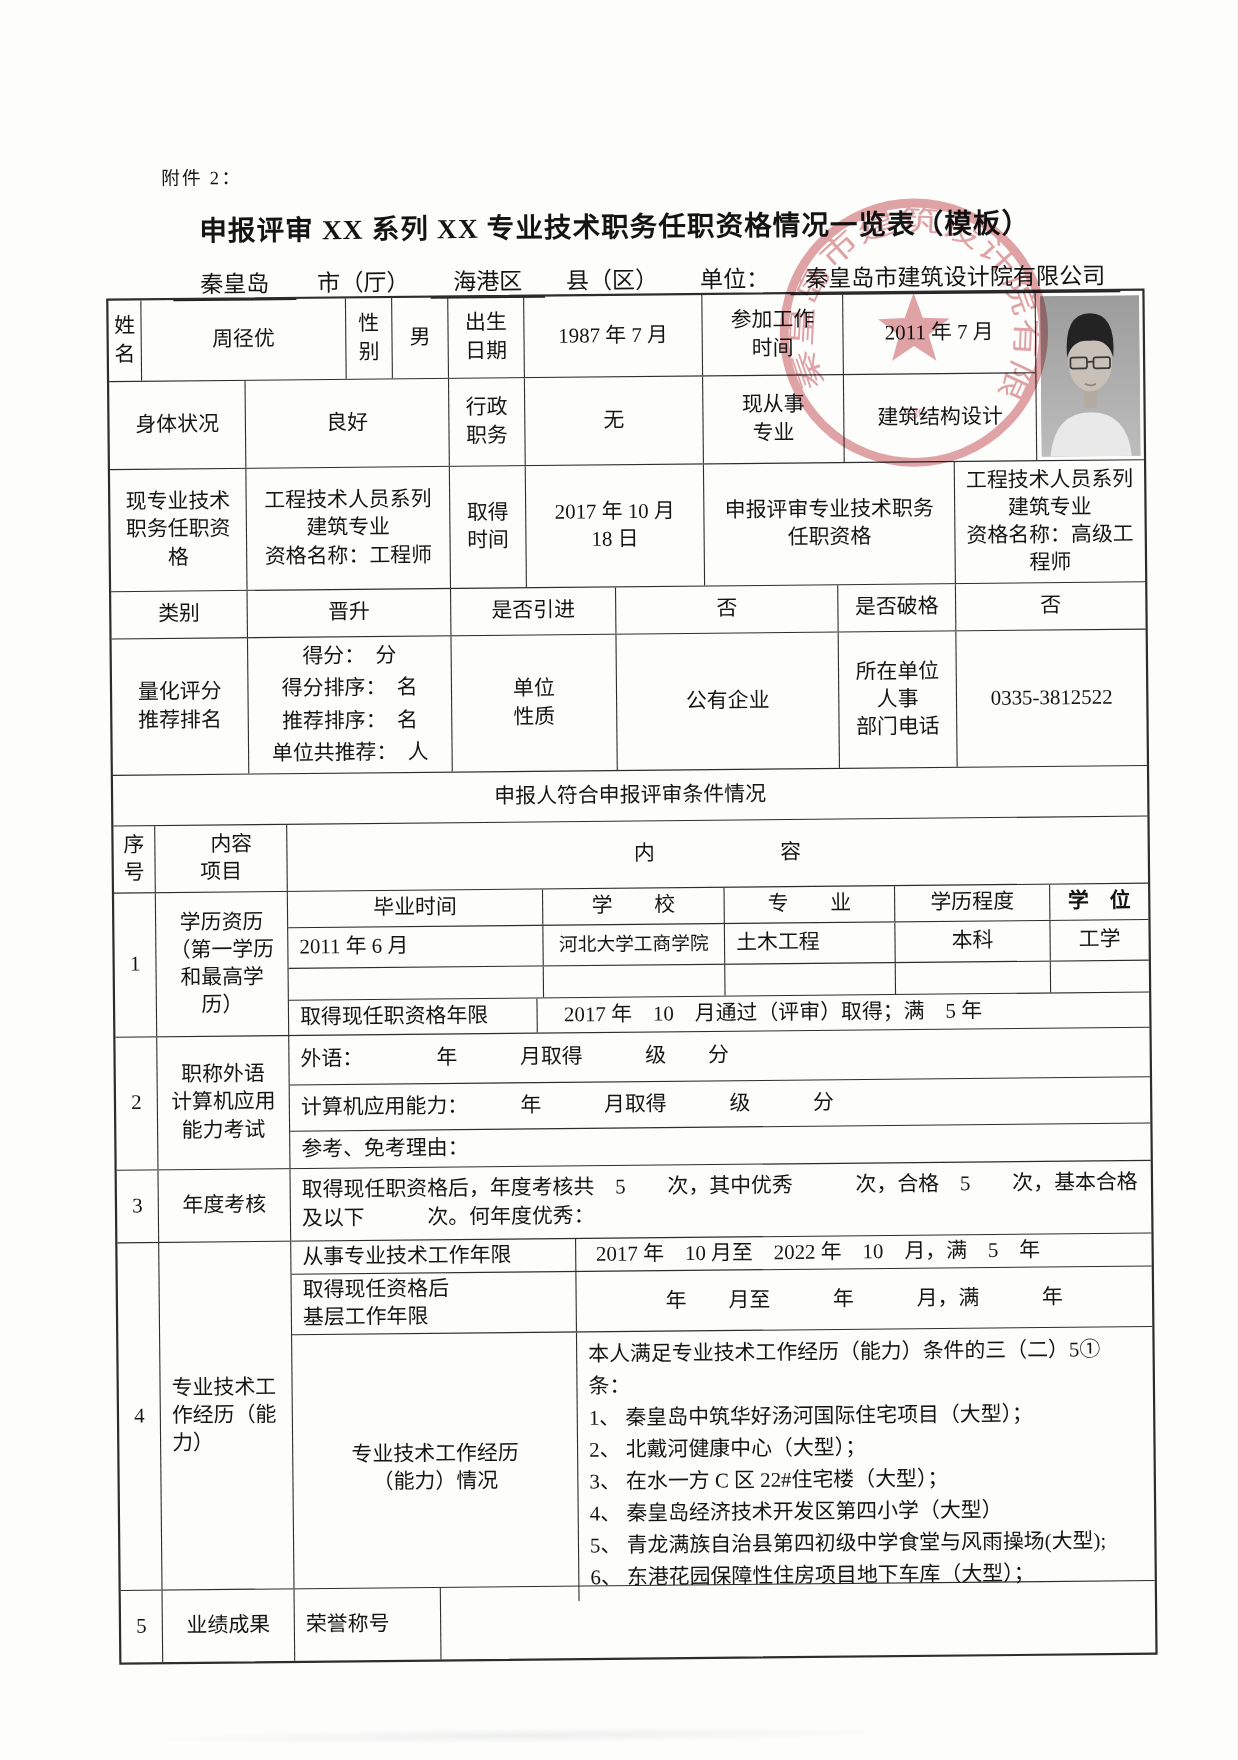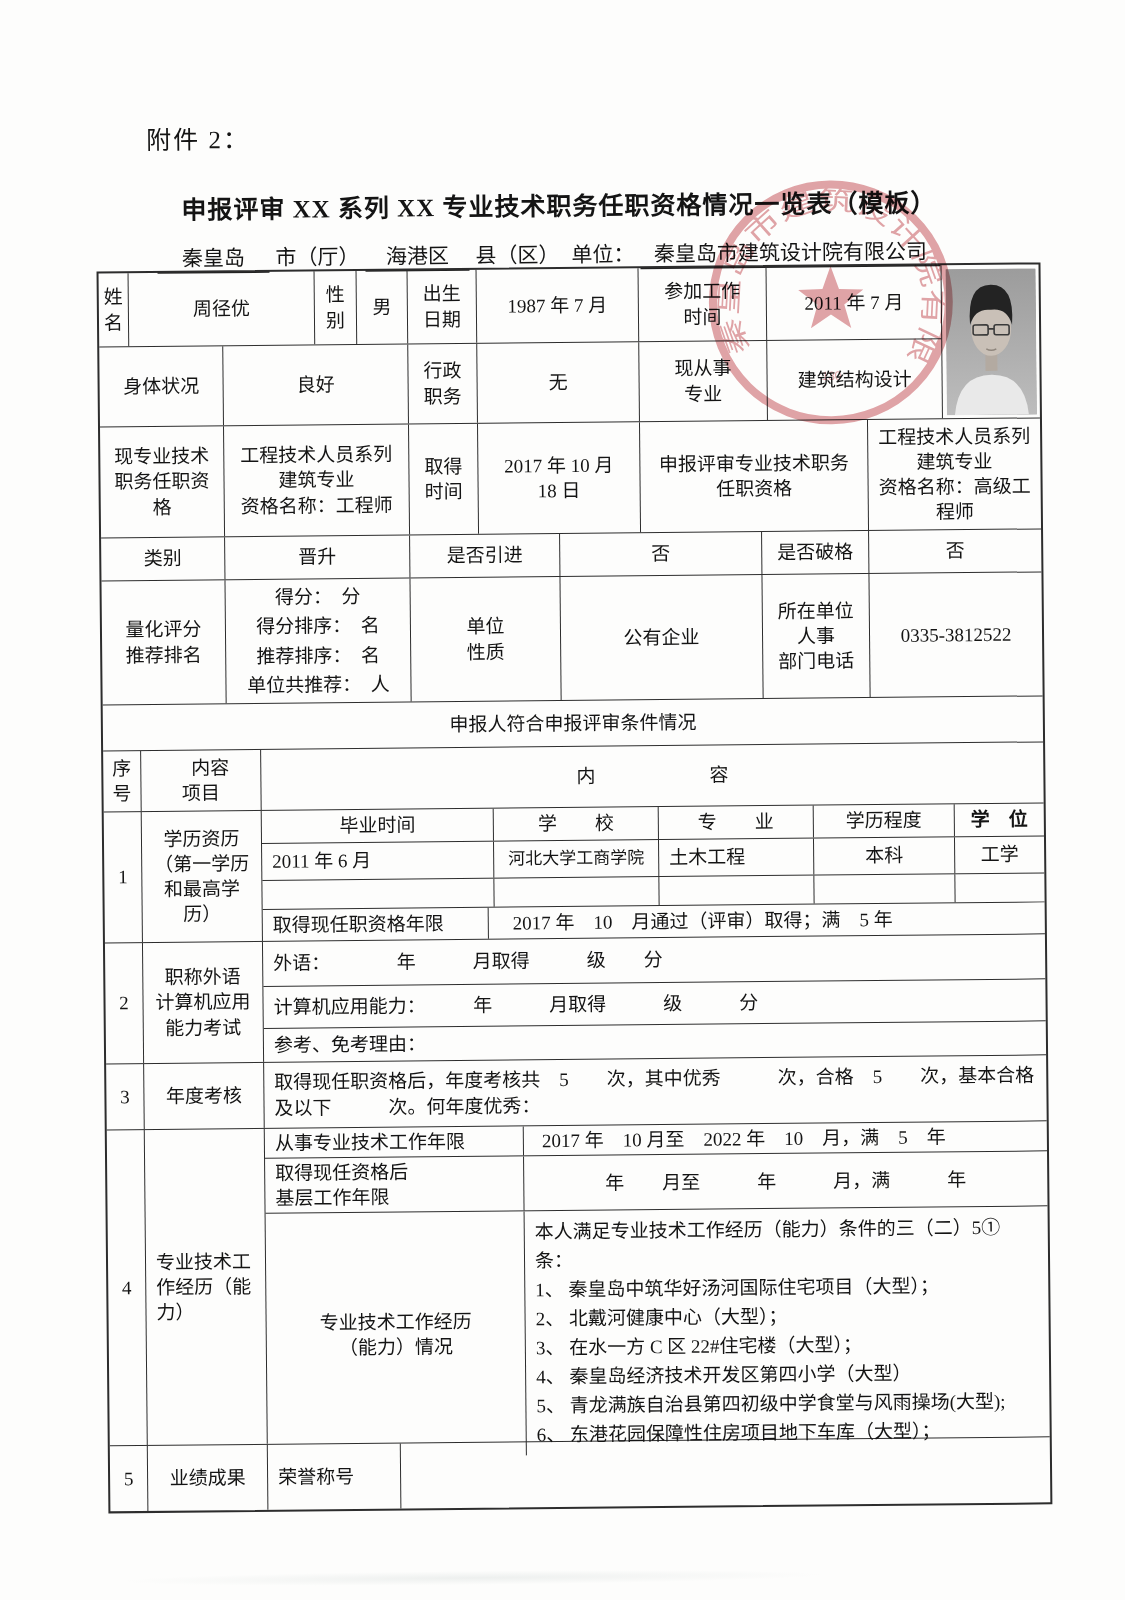--- a/index.html
+++ b/index.html
@@ -3,26 +3,26 @@
 <meta charset="utf-8">
 <style>
   html,body{margin:0;padding:0;background:#e9e9e9;}
   .page{
     position:relative;width:1125px;height:1600px;background:#fdfdfc;
     font-family:"Liberation Serif","DejaVu Serif",serif;color:#141414;
     overflow:hidden;margin:0 auto;
   }
   .scan{position:absolute;left:0;top:0;width:1125px;height:1600px;
     transform:rotate(-0.55deg);transform-origin:560px 320px;}
-  .attachment{position:absolute;left:148px;top:116px;font-size:25px;letter-spacing:2px;}
+  .attachment{position:absolute;left:148px;top:144px;font-size:17px;letter-spacing:2px;}
   .doc-title{position:absolute;left:0;top:186px;width:1120px;text-align:center;
     font-size:25px;font-weight:600;letter-spacing:1px;}
   .org-line{position:absolute;left:158px;top:238px;font-size:21px;white-space:nowrap;}
   .org-line .u{border-bottom:2px solid #222;display:inline-block;text-align:center;}
-  .org-line .plain{display:inline-block;margin:0 6px;}
+  .org-line .plain{display:inline-block;margin:0 19px;}
 
   .tbl{position:absolute;left:97px;top:267px;width:940px;border:2.2px solid #2d2d2d;
     font-size:19px;line-height:1.32;}
   .row{display:flex;align-items:stretch;}
   .bb{border-bottom:1.6px solid #2d2d2d;}
   .c{border-right:1.6px solid #2d2d2d;box-sizing:border-box;display:flex;
      align-items:center;justify-content:center;text-align:center;
      padding:2px 4px;white-space:pre-line;word-break:break-word;}
   .c:last-child{border-right:none;}
   .left{justify-content:flex-start;text-align:left;padding-left:10px;}

